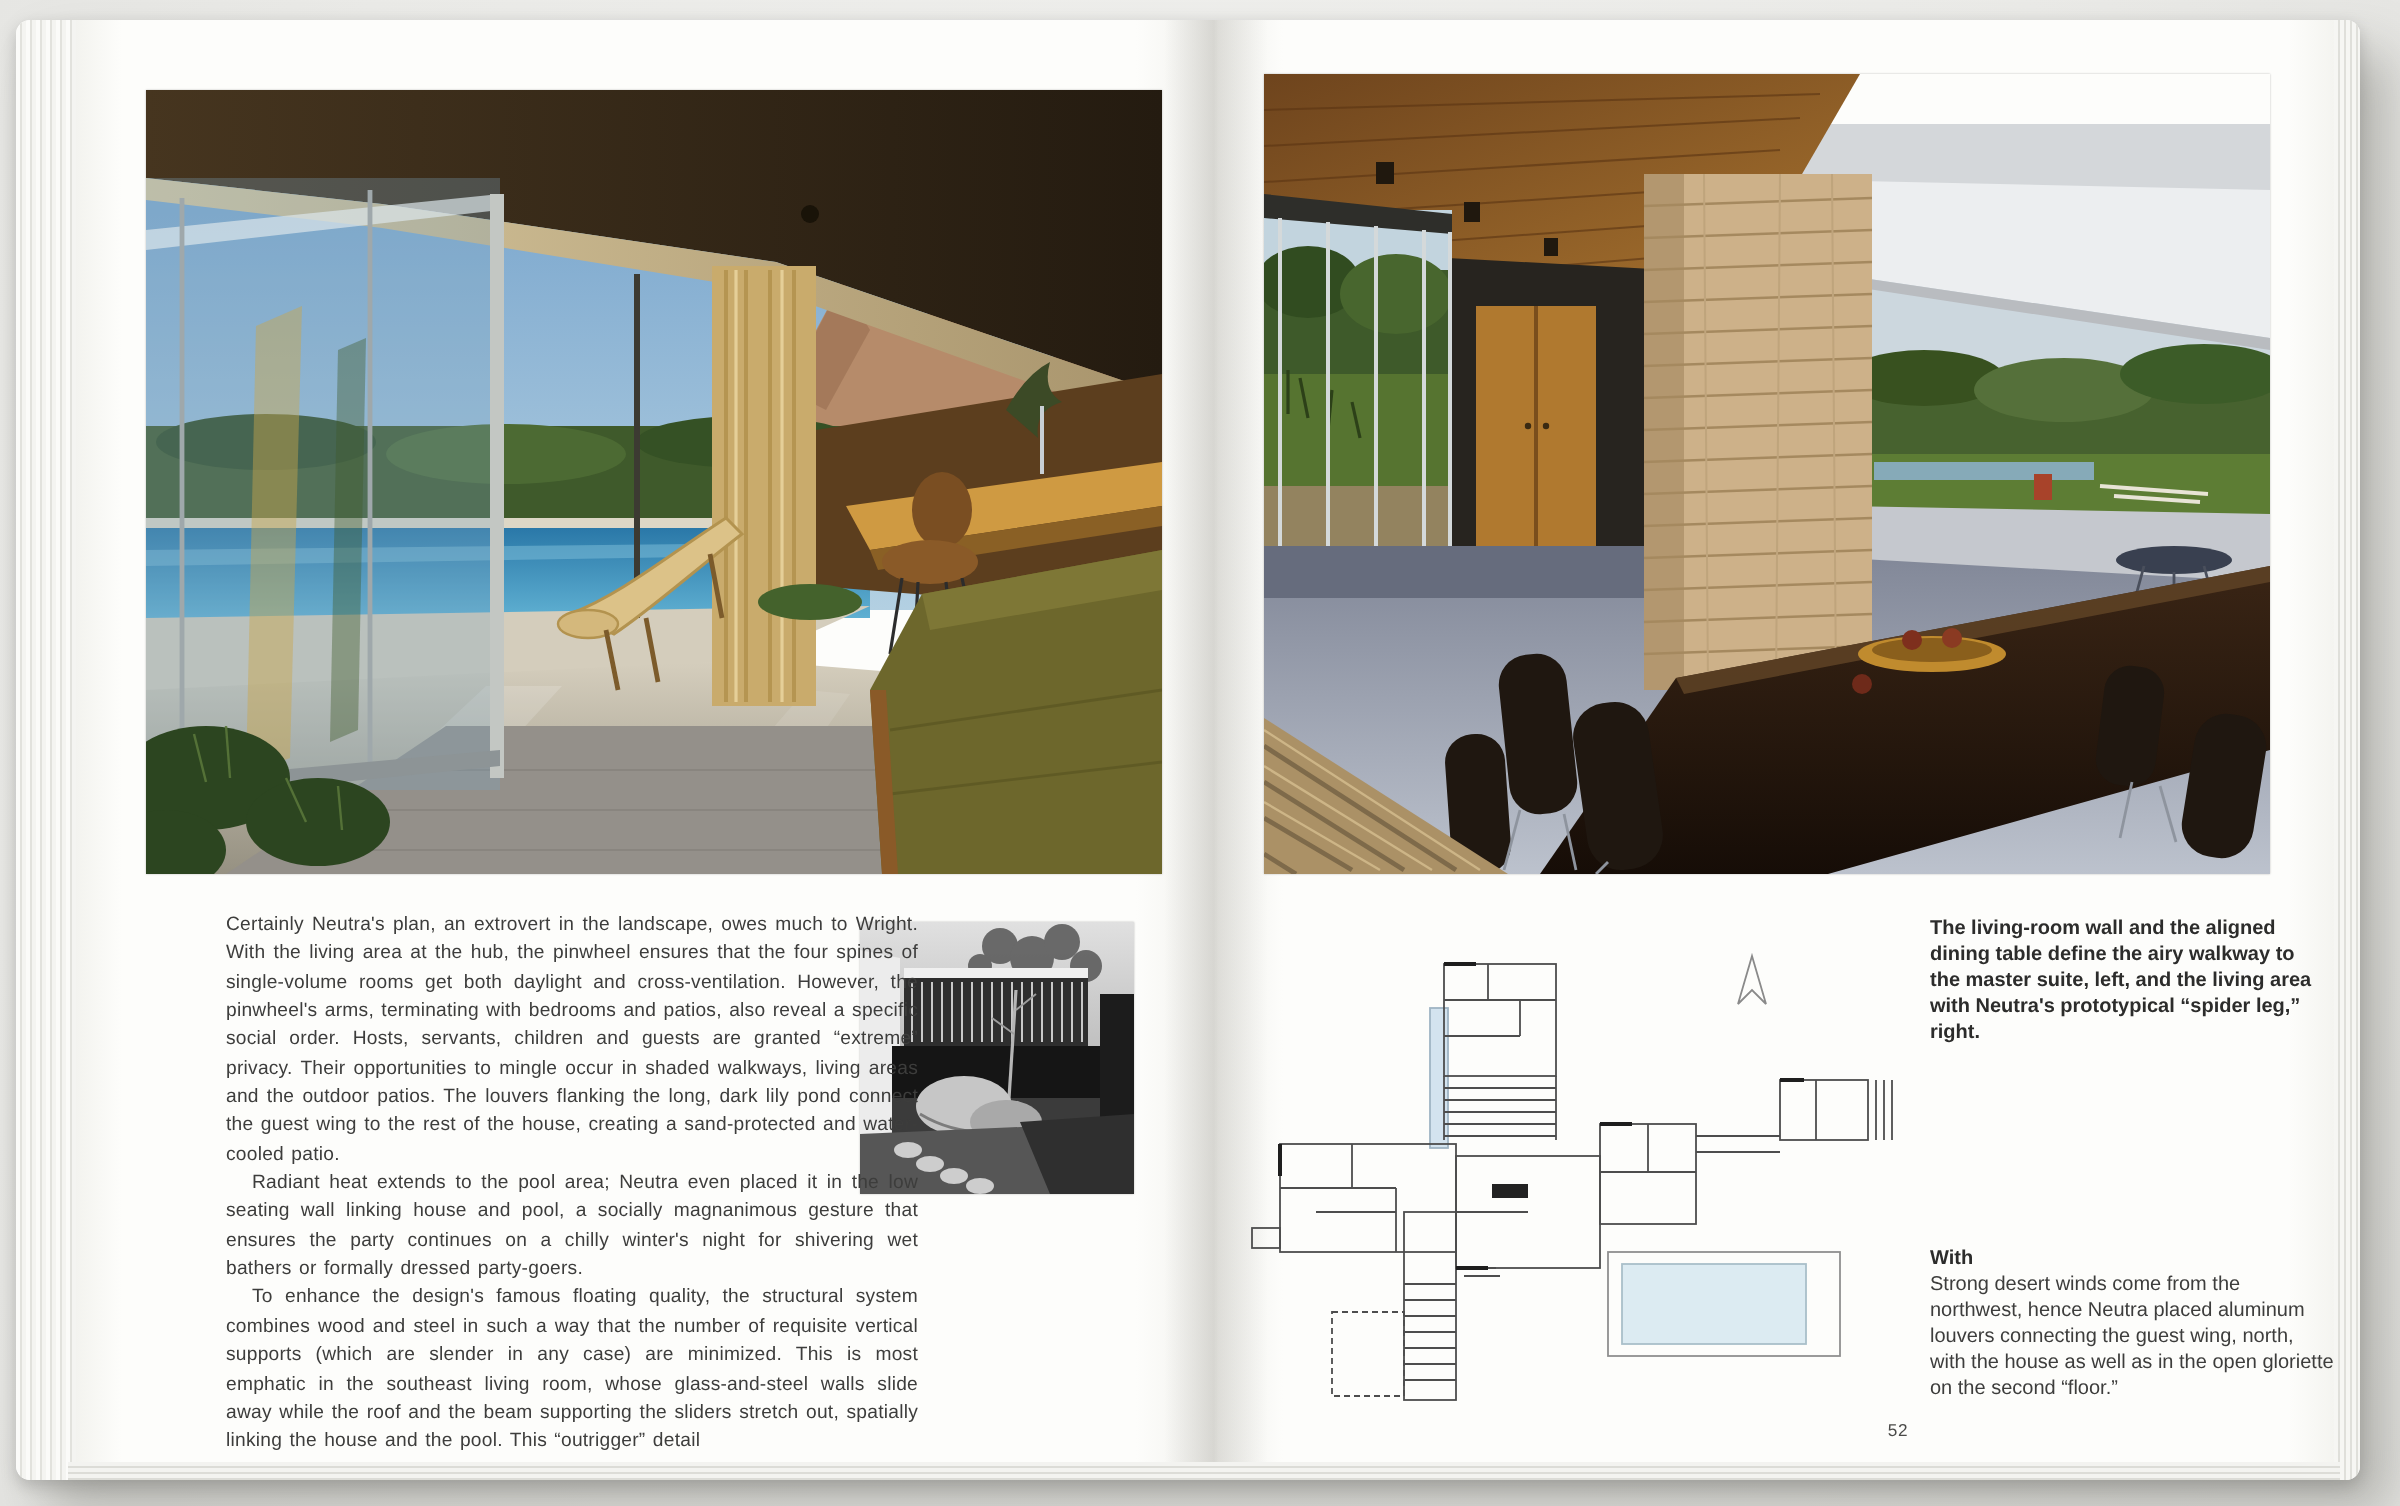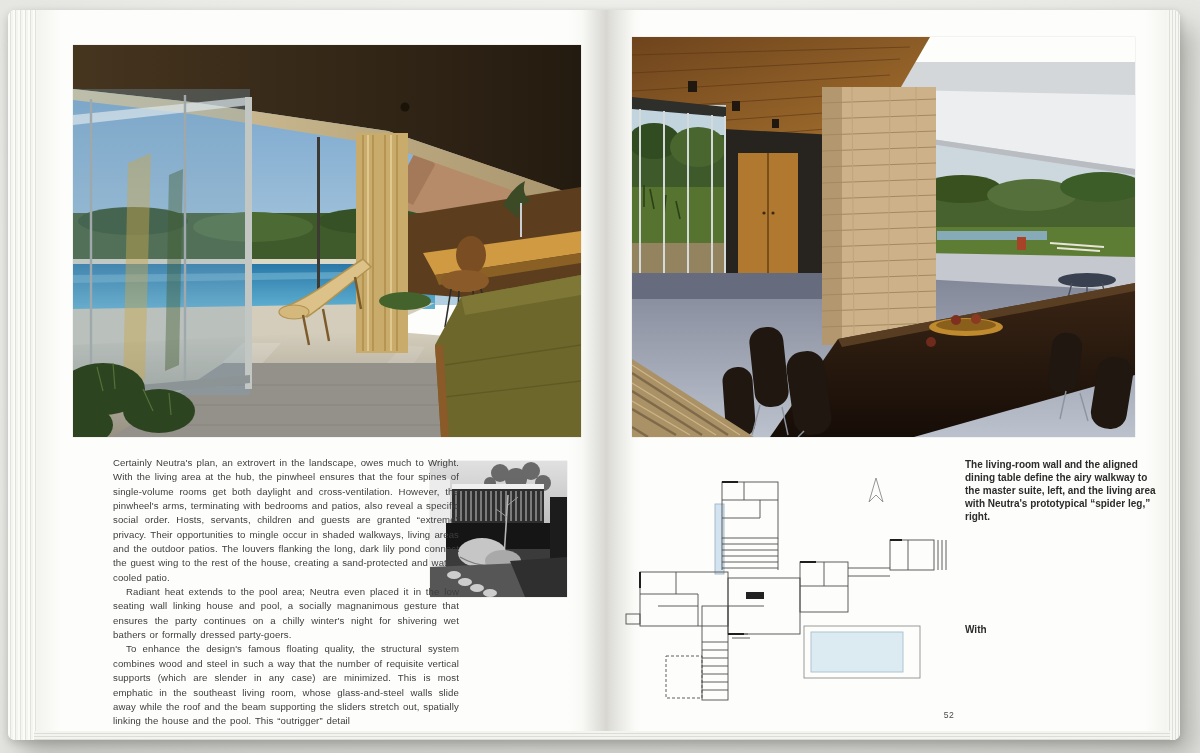--- a/index.html
+++ b/index.html
@@ -458,18 +458,19 @@
       <p>Certainly Neutra's plan, an extrovert in the landscape, owes much to Wright. With the living area at the hub, the pinwheel ensures that the four spines of single-volume rooms get both daylight and cross-ventilation. However, the pinwheel's arms, terminating with bedrooms and patios, also reveal a specific social order. Hosts, servants, children and guests are granted “extreme” privacy. Their opportunities to mingle occur in shaded walkways, living areas and the outdoor patios. The louvers flanking the long, dark lily pond connect the guest wing to the rest of the house, creating a sand-protected and water-cooled patio.</p>
       <p class="indent">Radiant heat extends to the pool area; Neutra even placed it in the low seating wall linking house and pool, a socially magnanimous gesture that ensures the party continues on a chilly winter's night for shivering wet bathers or formally dressed party-goers.</p>
       <p class="indent">To enhance the design's famous floating quality, the structural system combines wood and steel in such a way that the number of requisite vertical supports (which are slender in any case) are minimized. This is most emphatic in the southeast living room, whose glass-and-steel walls slide away while the roof and the beam supporting the sliders stretch out, spatially linking the house and the pool. This “outrigger” detail</p>
     </div>
 
 
     <div class="caption caption-right">The living-room wall and the aligned dining table define the airy walkway to the master suite, left, and the living area with Neutra's prototypical “spider leg,” right.</div>
 
     <div class="caption caption-plan">
       <div>With</div>
+      <div class="plan-body">Strong desert winds come from the northwest, hence Neutra placed aluminum louvers connecting the guest wing, north, with the house as well as in the open gloriette on the second “floor.”</div>
     </div>
 
     <div class="pageno pageno-left">58</div>
     <div class="pageno pageno-right">52</div>
   </div>
 </div>
 
 </body></html>

